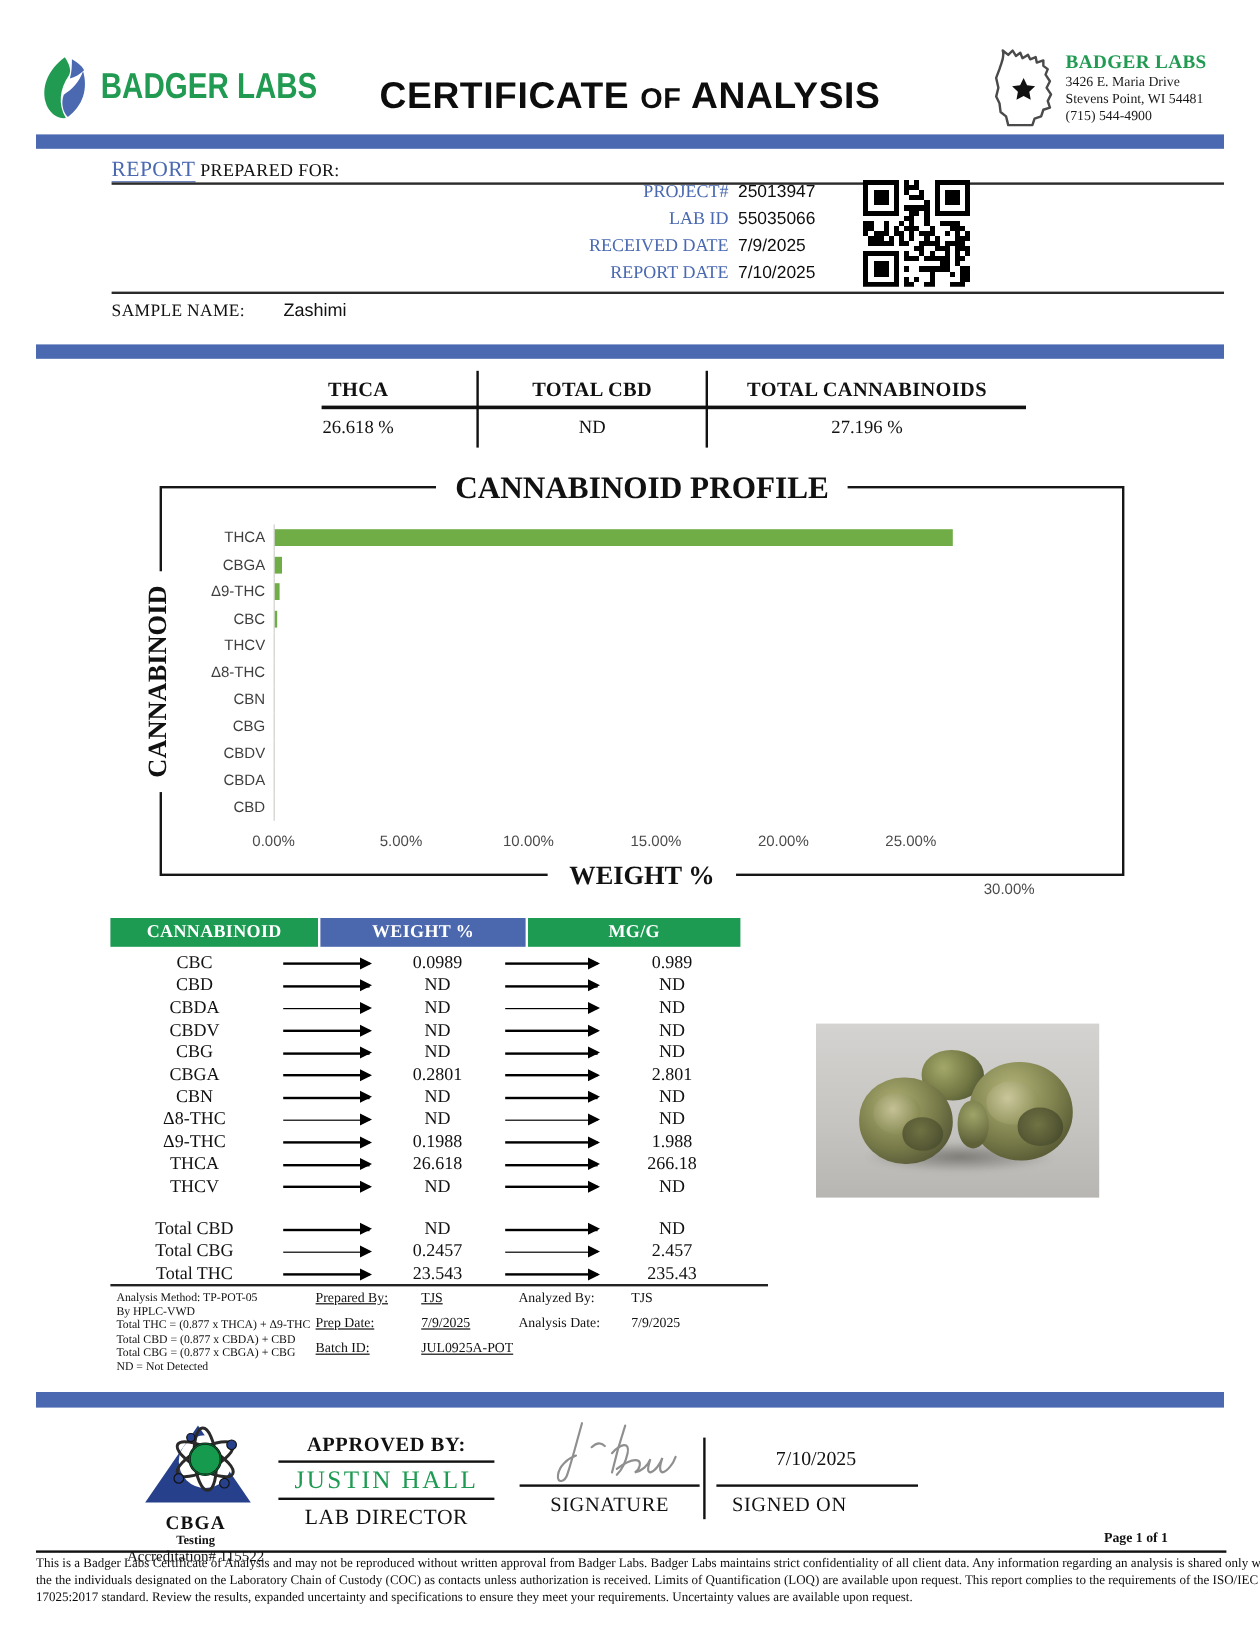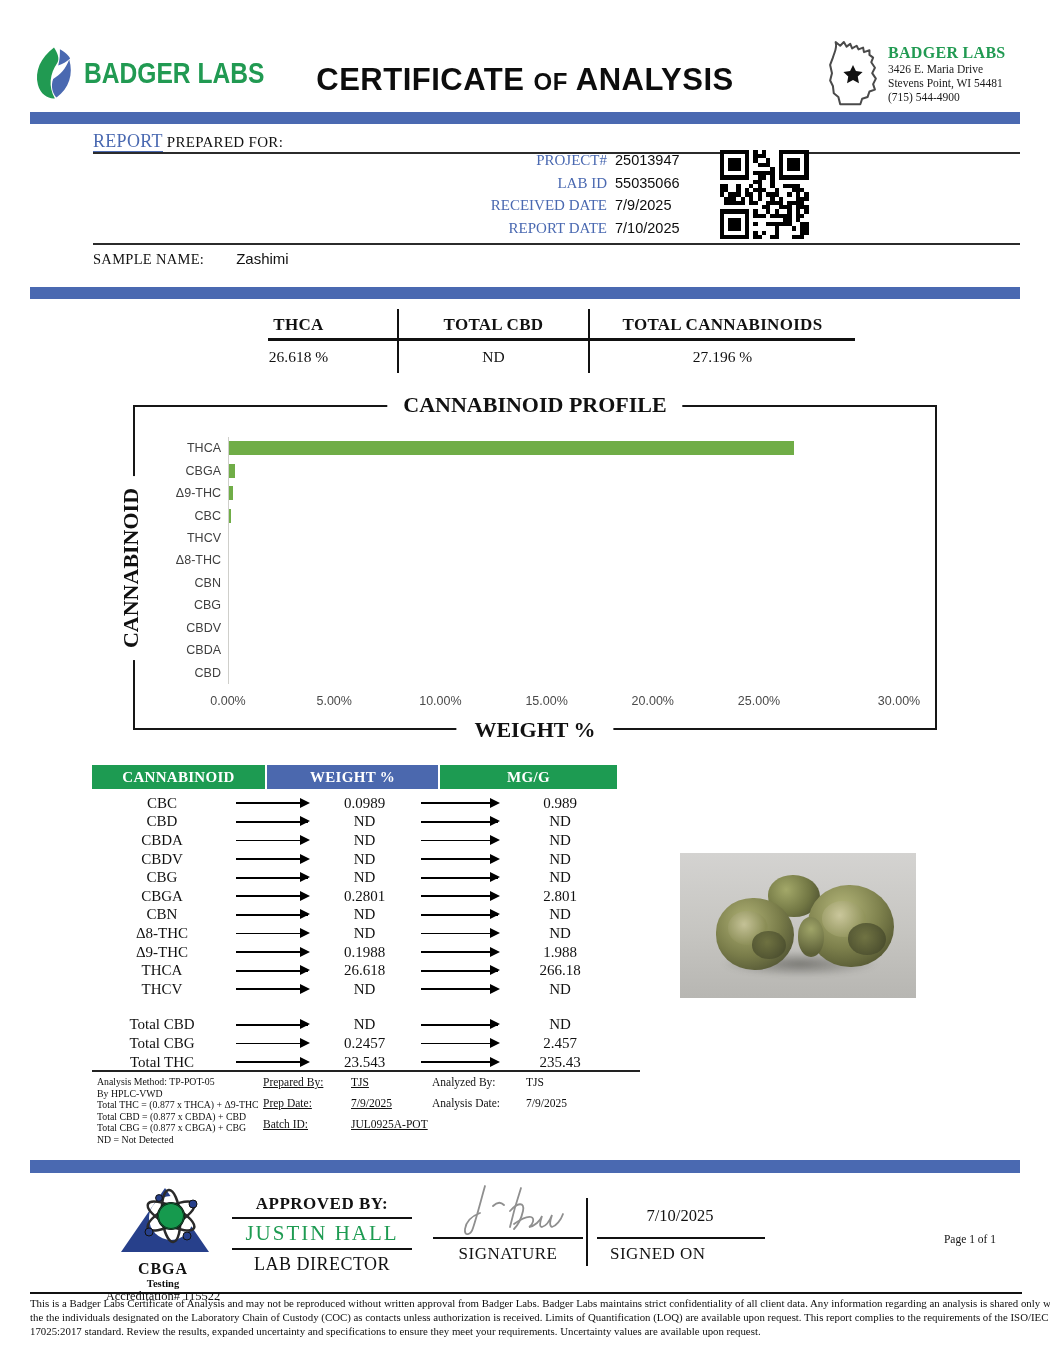--- a/index.html
+++ b/index.html
@@ -33,21 +33,21 @@
   #summary{left:200px;top:309px;width:655px;display:grid;grid-template-columns:197px 191px 267px;}
   .sum-col{text-align:center;padding-top:6px;height:58px;}
   .sum-div{border-left:2px solid #111;}
   .sum-h{font-weight:bold;font-size:17px;letter-spacing:.3px;}
   .sum-v{font-size:15.5px;margin-top:13px;}
   #sum-underline{left:268px;top:338px;width:587px;height:3px;background:#111;}
 
   
   #chart-box{left:133px;top:405px;width:800px;height:321px;border:2px solid #161616;}
   #chart-title{position:absolute;top:-15px;left:50%;transform:translateX(-50%);background:#fff;
-               padding:0 16px;font-weight:bold;font-size:22px;white-space:nowrap;}
+               padding:0 16px;font-weight:bold;font-size:26px;white-space:nowrap;}
   #chart-xlabel{position:absolute;bottom:-15px;left:50%;transform:translateX(-50%);background:#fff;
                 padding:0 18px;font-weight:bold;font-size:22px;white-space:nowrap;}
   #chart-ylabel{position:absolute;left:-17px;top:50%;transform:translateY(-50%) rotate(180deg);
                 writing-mode:vertical-rl;background:#fff;padding:12px 0;font-weight:bold;font-size:22px;}
   #chart-rows{position:absolute;left:0;top:30px;width:100%;}
   .ch-row{display:flex;height:22.45px;align-items:center;}
   .ch-cat{width:86px;text-align:right;padding-right:7px;font-family:"Liberation Sans",sans-serif;
           font-size:12.5px;color:#3f3f3f;}
   .ch-barwrap{flex:1;height:100%;border-left:1.5px solid #cfcfcb;display:flex;align-items:center;}
   .ch-bar{height:14px;}
@@ -392,21 +392,21 @@
           <div class="ch-barwrap"></div>
         </div>
       </div>
     <div id="chart-ticks">
         <span class="ch-tick" style="left: 93px;">0.00%</span>
         <span class="ch-tick" style="left: 199.2px;">5.00%</span>
         <span class="ch-tick" style="left: 305.4px;">10.00%</span>
         <span class="ch-tick" style="left: 411.6px;">15.00%</span>
         <span class="ch-tick" style="left: 517.8px;">20.00%</span>
         <span class="ch-tick" style="left: 624px;">25.00%</span>
-        <span class="ch-tick" style="left: 764px;">30.00%</span>
+        <span class="ch-tick" style="left: 706px; margin-top: 40px;">30.00%</span>
       </div>
     <div id="chart-xlabel">WEIGHT %</div>
   </div>
 
   <div class="abs" id="rt">
     <div id="rt-head">
         <div class="rt-h" style="background: rgb(29, 155, 82);">CANNABINOID</div>
         <div class="rt-h" style="background: rgb(75, 104, 174);">WEIGHT %</div>
         <div class="rt-h" style="background: rgb(29, 155, 82);">MG/G</div>
       </div>
@@ -605,21 +605,21 @@
   </div>
   <div class="abs ap-line" style="left:433px;top:1237px;width:150px;"></div>
   <div class="abs ap-center ap-caption" style="left:433px;top:1244px;width:150px;">SIGNATURE</div>
 
   <div class="abs ap-vline" style="left:586px;top:1198px;height:68px;"></div>
 
   <div class="abs ap-center" id="signed-date" style="left:600px;top:1206px;width:160px;">7/10/2025</div>
   <div class="abs ap-line" style="left:597px;top:1237px;width:168px;"></div>
   <div class="abs ap-caption" style="left:610px;top:1244px;">SIGNED ON</div>
 
-  <div class="abs" id="page-num" style="left:920px;top:1233px;width:100px;text-align:center;">Page 1 of 1</div>
+  <div class="abs" id="page-num" style="left:920px;top:1276px;width:100px;text-align:left;font-weight:bold;">Page 1 of 1</div>
 
   <div class="abs" id="fineprint">
       <div class="fp-line">This is a Badger Labs Certificate of Analysis and may not be reproduced without written approval from Badger Labs. Badger Labs maintains strict confidentiality of all client data. Any information regarding an analysis is shared only with</div>
       <div class="fp-line">the the individuals designated on the Laboratory Chain of Custody (COC) as contacts unless authorization is received. Limits of Quantification (LOQ) are available upon request. This report complies to the requirements of the ISO/IEC</div>
       <div class="fp-line">17025:2017 standard. Review the results, expanded uncertainty and specifications to ensure they meet your requirements. Uncertainty values are available upon request.</div>
     </div>
 
 </div>
 
 </body></html>

